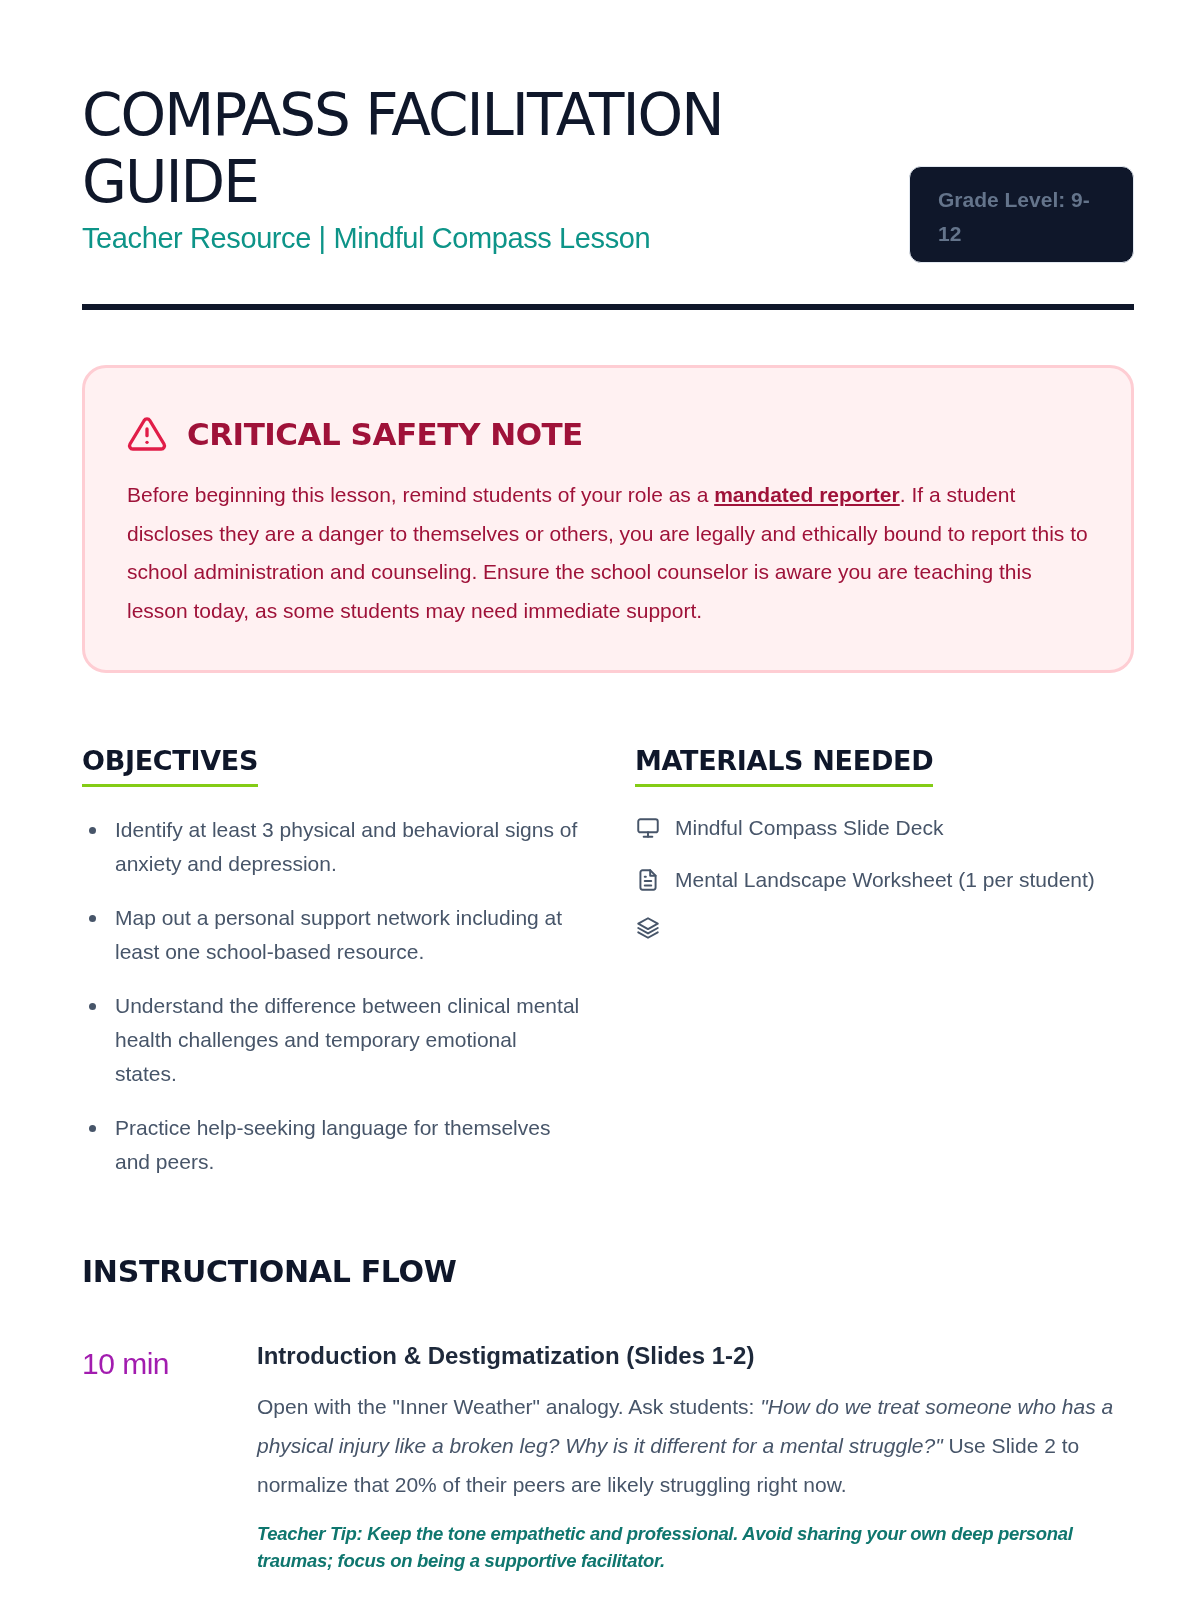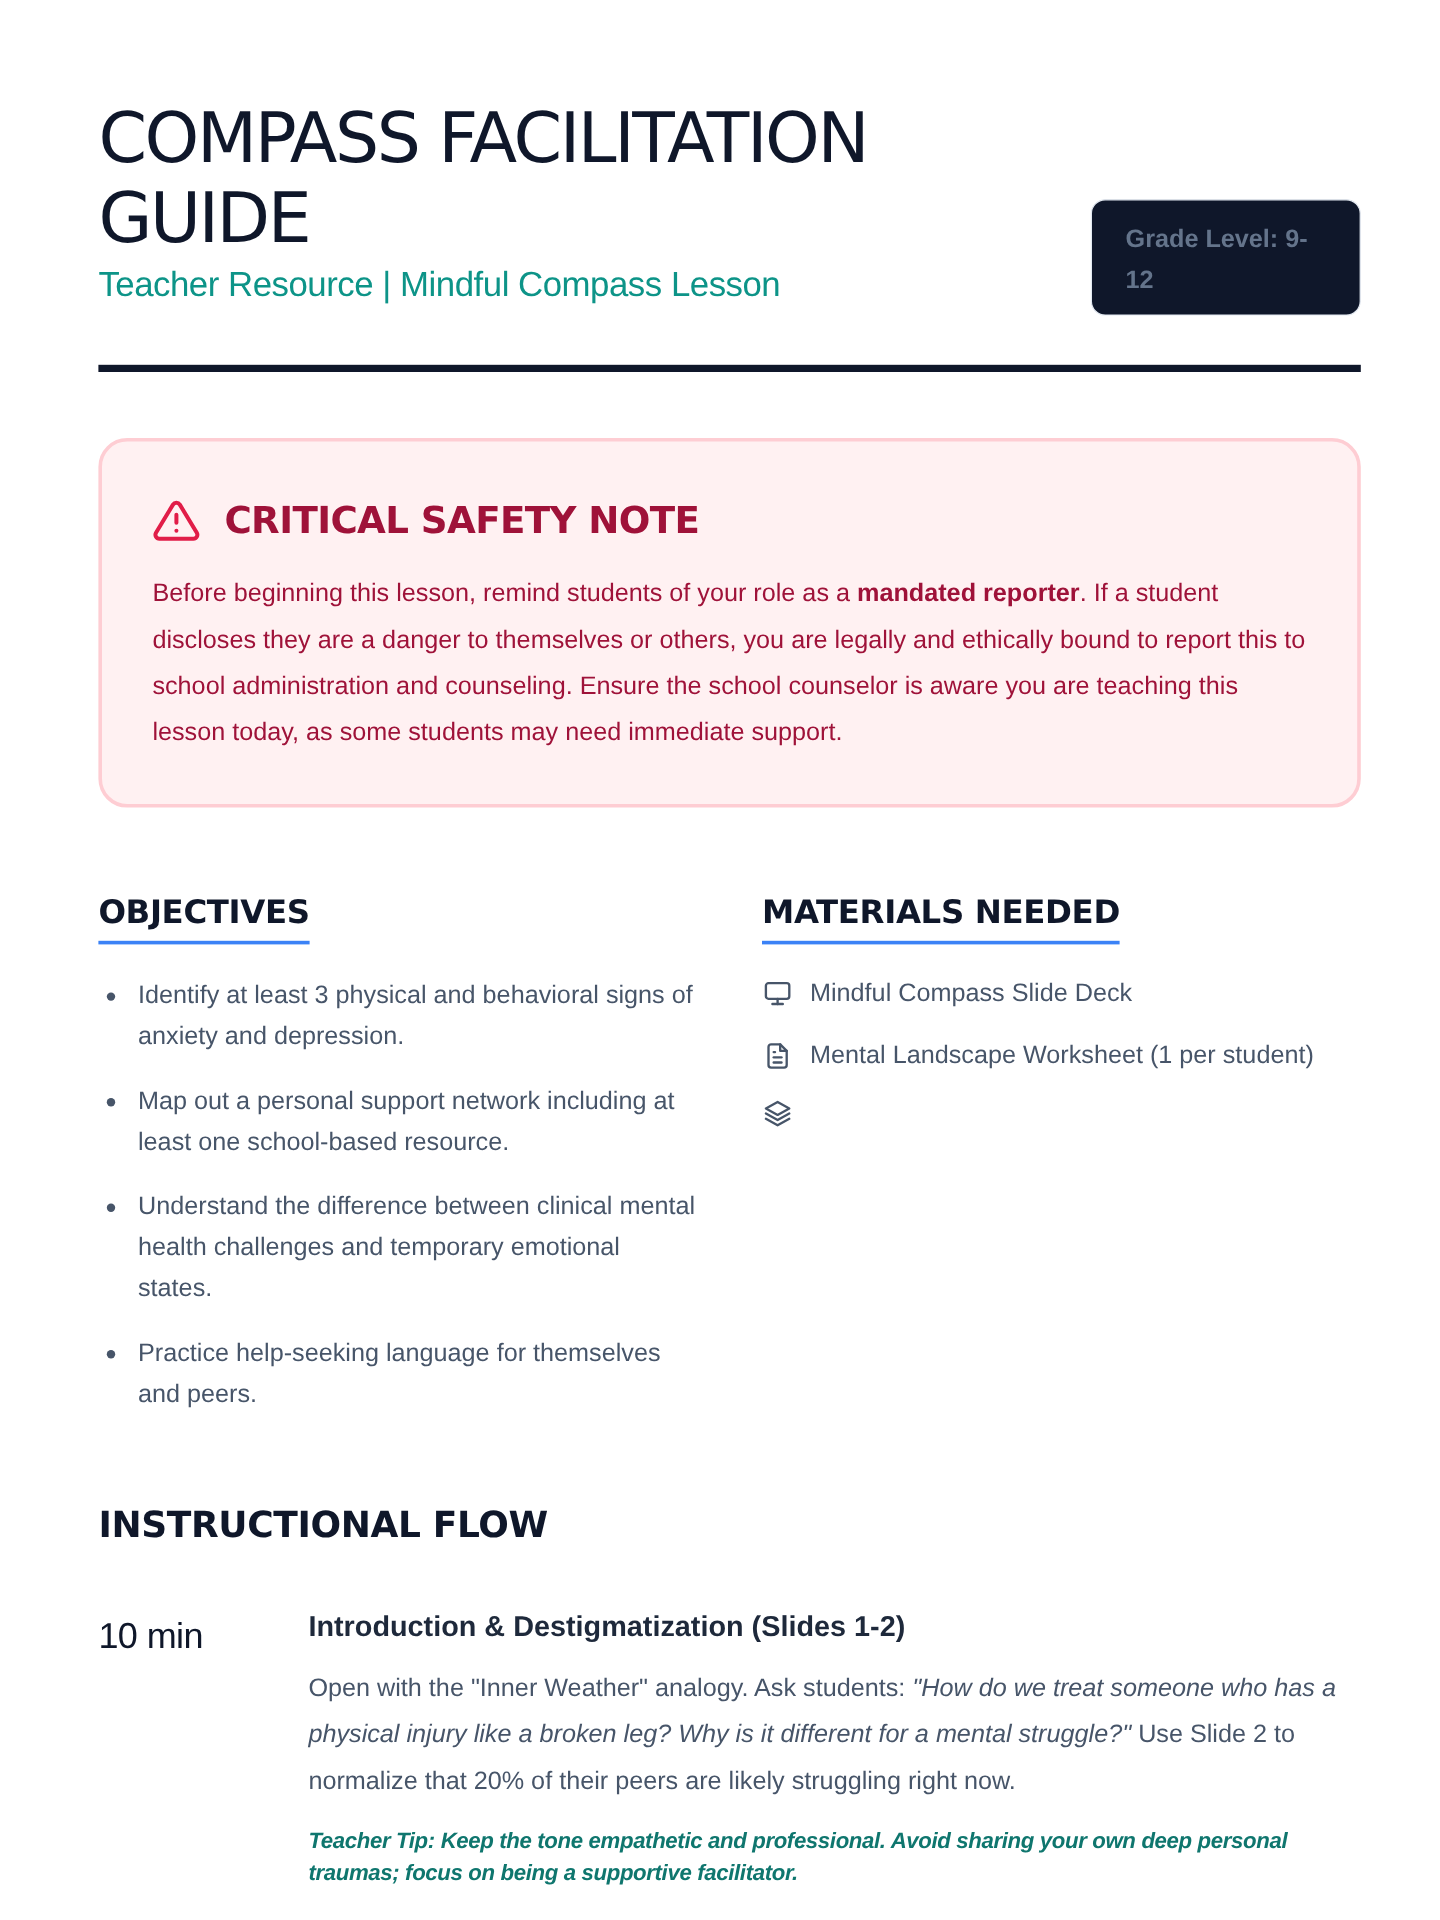--- a/index.html
+++ b/index.html
@@ -39,27 +39,27 @@
     .safety-head { position: absolute; left: 42px; top: 46px; display: flex; align-items: center; }
     .safety-icon { width: 40px; height: 40px; margin-right: 20px; }
     .safety-title {
       font-family: "DejaVu Sans", sans-serif; font-weight: bold; font-size: 31px;
       color: #9f1239; letter-spacing: -0.5px;
     }
     .safety-body {
       position: absolute; left: 42px; top: 108px; width: 970px;
       font-size: 21px; line-height: 38.5px; color: #9f1239;
     }
-    .safety-body b { font-weight: bold; }
+    .safety-body b { font-weight: bold; text-decoration: underline; }
 
     
     .section-h {
       font-family: "DejaVu Sans", sans-serif; font-weight: bold; font-size: 27px;
       color: #0f172a; display: inline-block; padding-bottom: 8px;
-      border-bottom: 3px solid #3b82f6; letter-spacing: -0.3px;
+      border-bottom: 3px solid #84cc16; letter-spacing: -0.3px;
     }
     .objectives { position: absolute; left: 0; top: 745px; width: 500px; }
     .materials { position: absolute; left: 553px; top: 745px; width: 499px; }
 
     .obj-list { list-style: none; margin-top: 26px; }
     .obj-list li {
       position: relative; padding-left: 33px; font-size: 21px; line-height: 34px;
       color: #475569; margin-bottom: 20px;
     }
     .obj-list li::before {
@@ -75,21 +75,21 @@
     .mat-icon { width: 26px; height: 26px; margin-right: 14px; flex: 0 0 26px; }
 
     
     .flow { position: absolute; left: 0; top: 1254px; width: 1052px; }
     .flow-h {
       font-family: "DejaVu Sans", sans-serif; font-weight: bold; font-size: 30px;
       color: #0f172a; letter-spacing: -0.3px;
     }
     .flow-row { position: absolute; left: 0; top: 85px; width: 1052px; }
     .flow-time {
-      position: absolute; left: 0; top: 8px; font-size: 30px; color: #0f172a; letter-spacing: -0.5px;
+      position: absolute; left: 0; top: 8px; font-size: 30px; color: #a21caf; letter-spacing: -0.5px;
     }
     .flow-content { position: absolute; left: 175px; top: 0; width: 877px; }
     .flow-title { font-size: 24px; font-weight: bold; color: #1e293b; line-height: 34px; }
     .flow-desc { margin-top: 14px; font-size: 21px; line-height: 39px; color: #475569; }
     .flow-desc i { font-style: italic; }
     .flow-tip {
       margin-top: 16px; font-size: 18.5px; line-height: 27px; color: #0f766e;
       font-style: italic; font-weight: bold; letter-spacing: -0.3px;
     }
   </style>

